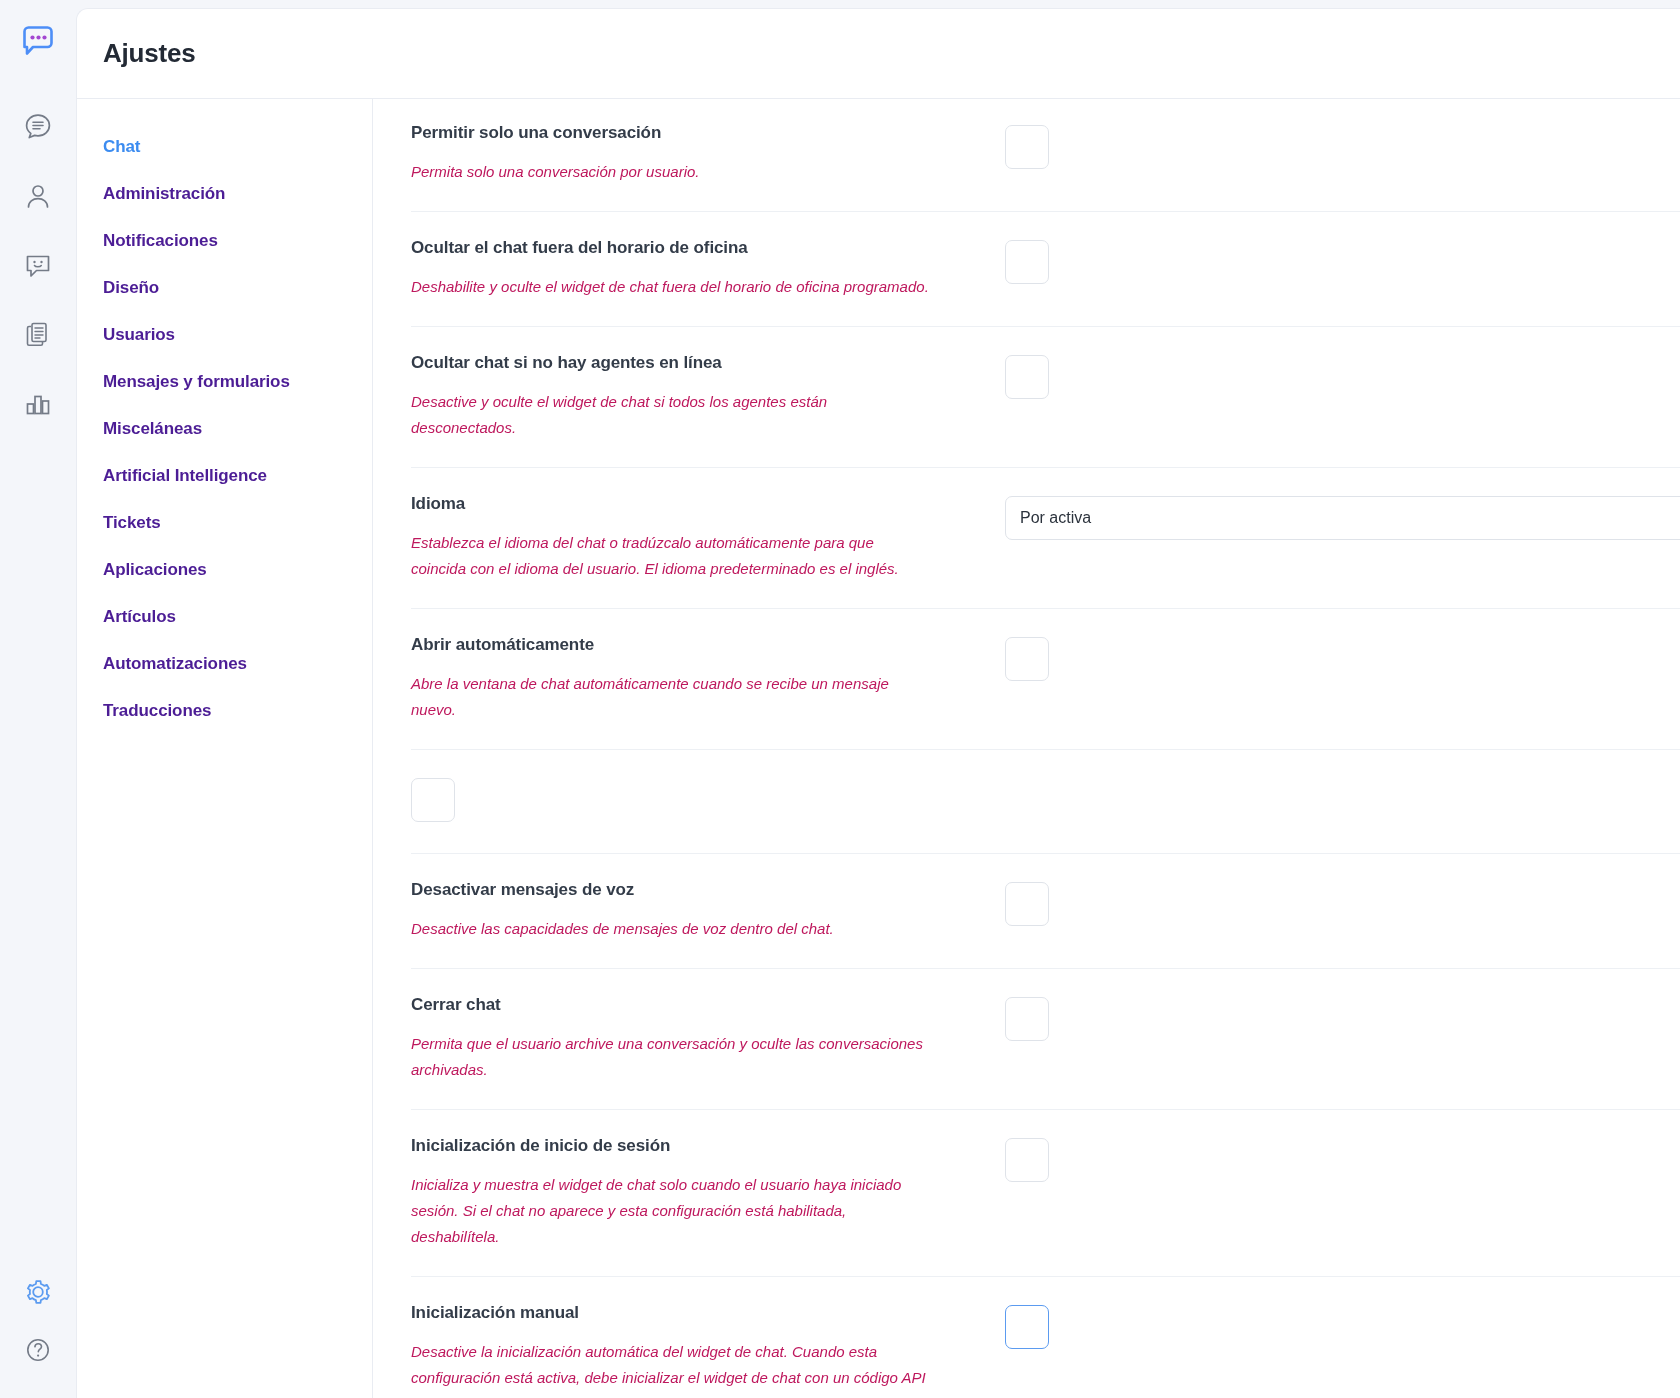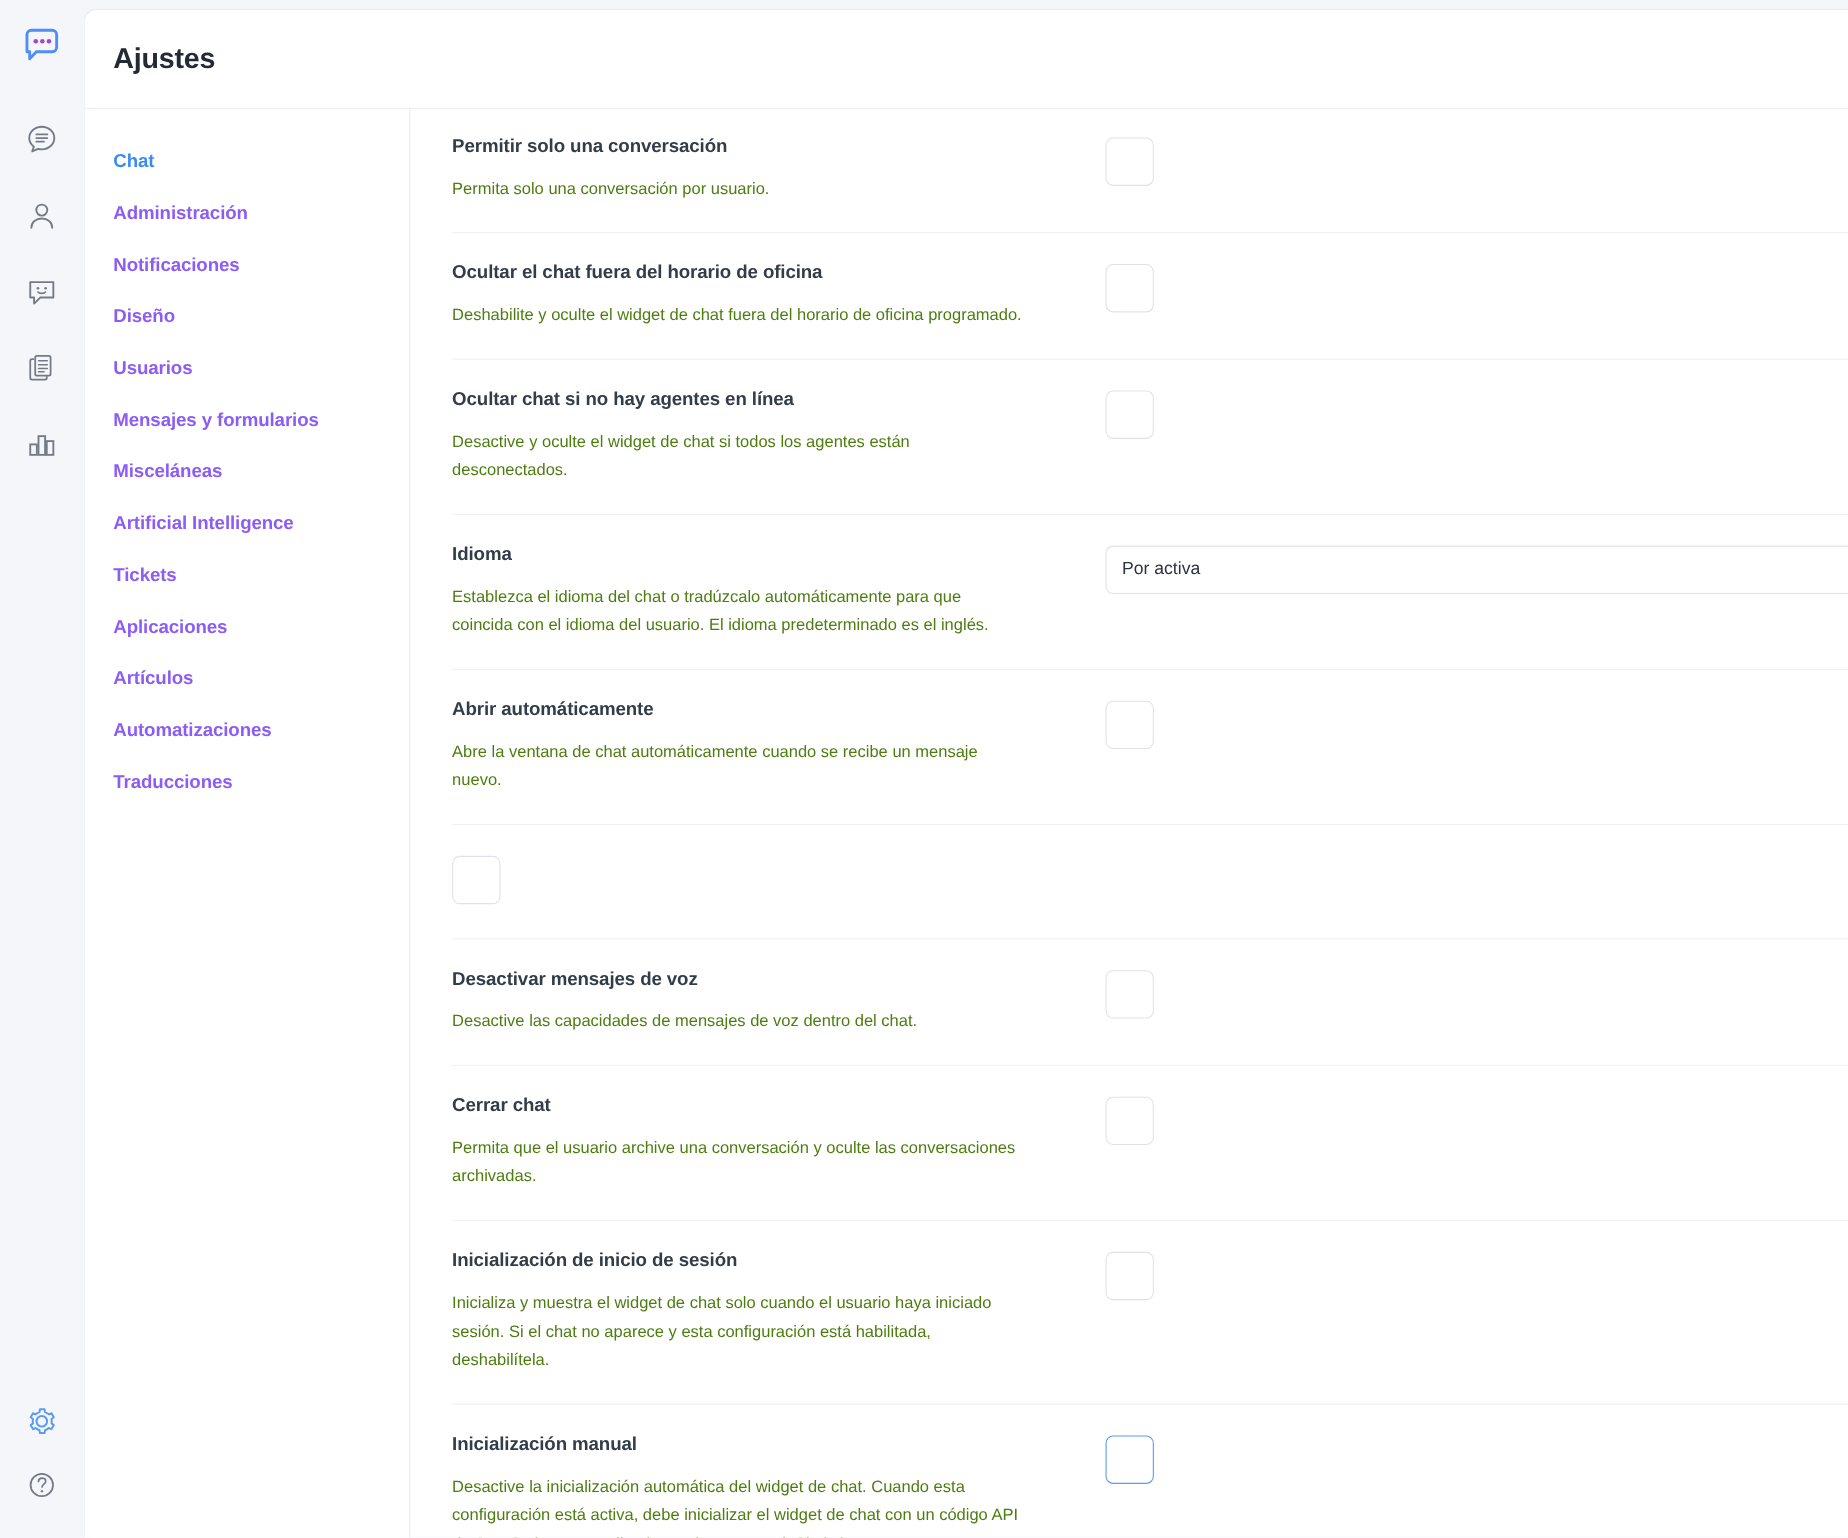--- a/index.html
+++ b/index.html
@@ -99,21 +99,21 @@
     padding-top: 24px;
     background: #fff;
   }
   .nav-item {
     padding: 0 26px;
     height: 47px;
     display: flex;
     align-items: center;
     font-size: 17px;
     font-weight: 700;
-    color: #8b5cf6;
+    color: #4c1d95;
     cursor: pointer;
     letter-spacing: -0.1px;
   }
   .nav-item.active { color: #3c8cf0; }
 
   
   .settings {
     flex: 1 1 auto;
     padding-left: 38px;
     overflow: hidden;
@@ -134,22 +134,23 @@
   .setting-title {
     font-size: 17px;
     font-weight: 700;
     color: #333c49;
     letter-spacing: -0.1px;
     margin-bottom: 16px;
   }
   .setting-desc {
     font-size: 15px;
     line-height: 26px;
-    color: #4d7c0f;
+    color: #be185d;
     max-width: 520px;
+    font-style: italic;
   }
   .setting-control {
     flex: 1 1 auto;
     padding-top: 2px;
   }
   .checkbox {
     width: 44px; height: 44px;
     border: 1px solid #dfe3e9;
     border-radius: 7px;
     background: #fff;

